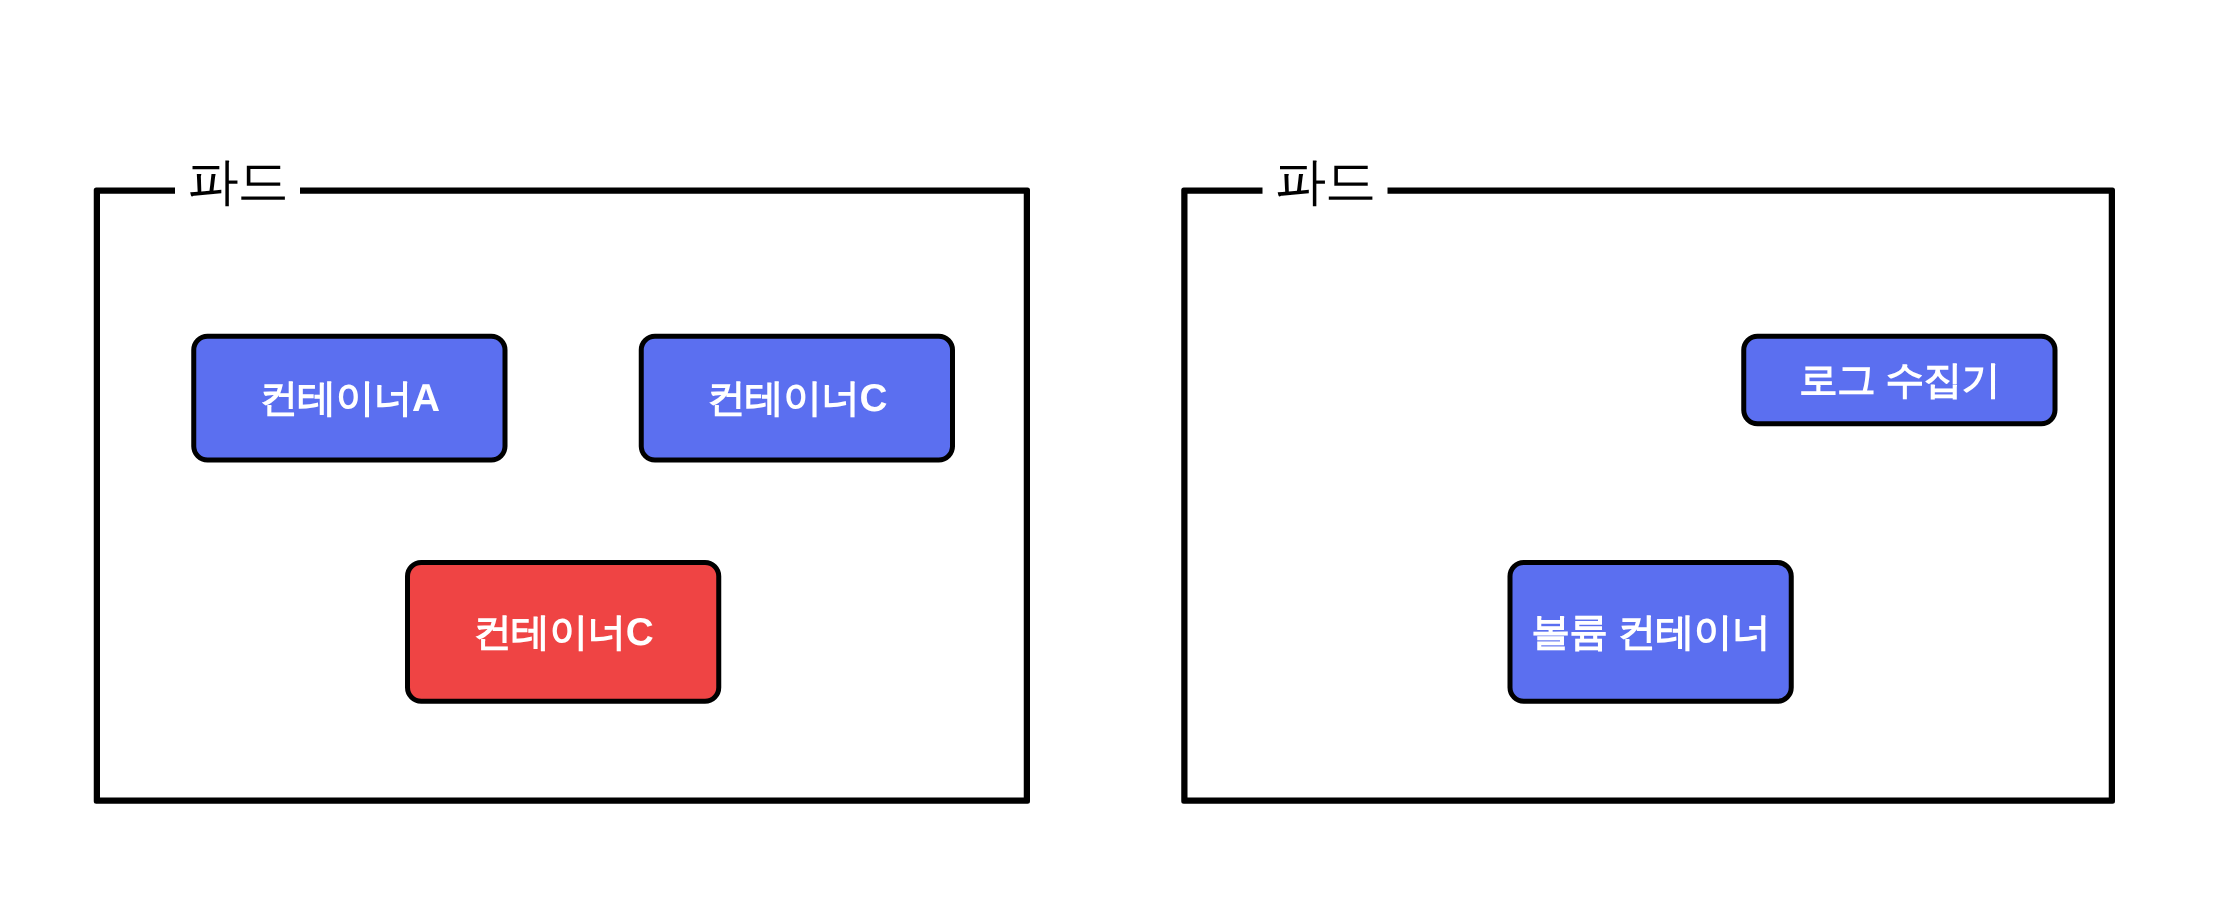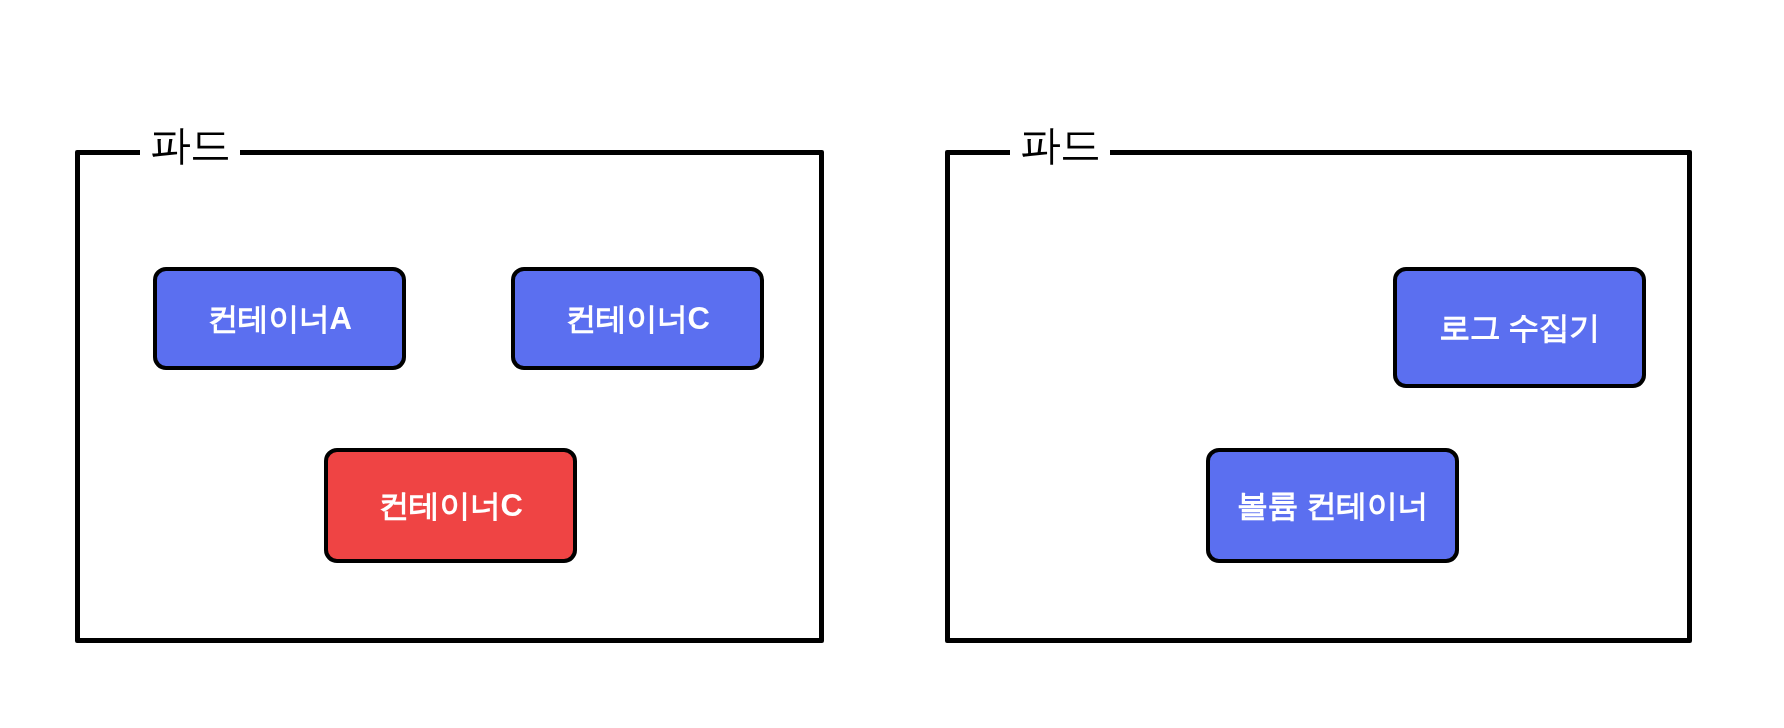--- a/index.html
+++ b/index.html
@@ -70,20 +70,20 @@
       </div>
       <div class="container-box" style="left: 431px; top: 112px; width: 253px; height: 103px; background: rgb(91, 111, 240); color: rgb(255, 255, 255); border-color: rgb(0, 0, 0);">
         <span>컨테이너C</span>
       </div>
       <div class="container-box" style="left: 244px; top: 293px; width: 253px; height: 115px; background: #ef4444; color: rgb(255, 255, 255); border-color: rgb(0, 0, 0);">
         <span>컨테이너C</span>
       </div>
     </div>
     <div class="pod" style="left: 945px; top: 150px; width: 747px; height: 493px; border-color: rgb(0, 0, 0);">
       <div class="pod-legend" style="background: rgb(255, 255, 255);">파드</div>
-      <div class="container-box" style="left: 443px; top: 112px; width: 253px; height: 121px; background: rgb(91, 111, 240); color: rgb(255, 255, 255); border-color: rgb(0, 0, 0);">
+      <div class="container-box" style="left: 443px; top: 112px; width: 253px; height: 74px; background: rgb(91, 111, 240); color: rgb(255, 255, 255); border-color: rgb(0, 0, 0);">
         <span>로그 수집기</span>
       </div>
-      <div class="container-box" style="left: 256px; top: 293px; width: 253px; height: 115px; background: rgb(91, 111, 240); color: rgb(255, 255, 255); border-color: rgb(0, 0, 0);">
+      <div class="container-box" style="left: 256px; top: 293px; width: 229px; height: 115px; background: rgb(91, 111, 240); color: rgb(255, 255, 255); border-color: rgb(0, 0, 0);">
         <span>볼륨 컨테이너</span>
       </div>
     </div>
   </div>
 
 </body></html>

